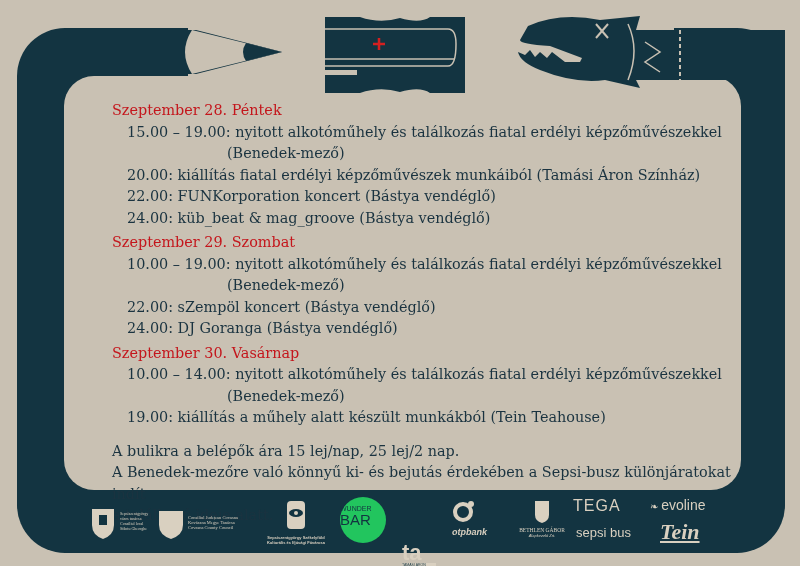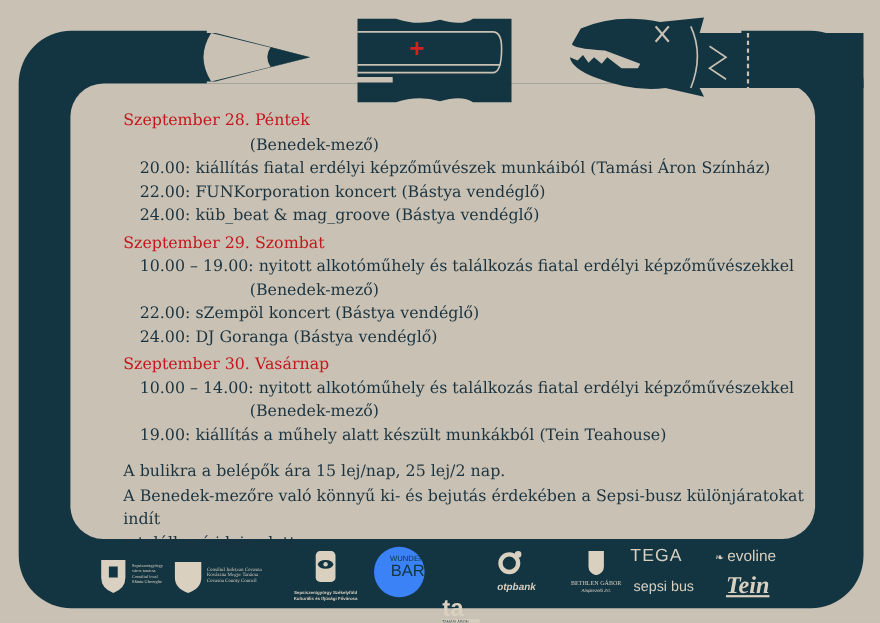--- a/index.html
+++ b/index.html
@@ -47,20 +47,21 @@
     <line x1="596" y1="24" x2="608" y2="38" stroke="#c9c1b3" stroke-width="2"></line>
     <line x1="608" y1="24" x2="596" y2="38" stroke="#c9c1b3" stroke-width="2"></line>
     <path d="M645,42 L660,52 L645,62 L660,72" fill="none" stroke="#c9c1b3" stroke-width="1.5"></path>
     <line x1="680" y1="30" x2="680" y2="80" stroke="#c9c1b3" stroke-width="2" stroke-dasharray="4 3"></line>
   </g>
 </svg>
 
 <div class="content">
   <div class="day">
     <div class="day-title">Szeptember 28. Péntek</div>
+    <div class="row">15.00 – 19.00: nyitott alkotóműhely és találkozás fiatal erdélyi képzőművészekkel</div>
     <div class="cont">(Benedek-mező)</div>
     <div class="row">20.00: kiállítás fiatal erdélyi képzőművészek munkáiból (Tamási Áron Színház)</div>
     <div class="row">22.00: FUNKorporation koncert (Bástya vendéglő)</div>
     <div class="row">24.00: küb_beat &amp; mag_groove (Bástya vendéglő)</div>
   </div>
   <div class="day">
     <div class="day-title">Szeptember 29. Szombat</div>
     <div class="row">10.00 – 19.00: nyitott alkotóműhely és találkozás fiatal erdélyi képzőművészekkel</div>
     <div class="cont">(Benedek-mező)</div>
     <div class="row">22.00: sZempöl koncert (Bástya vendéglő)</div>
@@ -106,21 +107,21 @@
     <svg width="26" height="36">
         <rect x="4" y="6" width="18" height="28" rx="4" fill="#d9d0c0"></rect>
         <ellipse cx="13" cy="18" rx="7" ry="4" fill="#133441"></ellipse>
         <circle cx="13" cy="18" r="2" fill="#d9d0c0"></circle>
       </svg>
     <div style="font-size:4px;line-height:5px;font-weight:bold;">
       <div>Sepsiszentgyörgy Székelyföld</div>
       <div>Kulturális és Ifjúsági Fővárosa</div>
     </div>
   </div>
-  <div class="logo" style="left:260px;top:4px;width:46px;height:46px;border-radius:50%;background:#3b82f6;color:#133441;text-align:right;">
+  <div class="logo" style="left:260px;top:4px;width:46px;height:46px;border-radius:50%;background:#22c55e;color:#133441;text-align:left;">
     <div style="font-size:7px;margin-top:8px;">WUNDER</div>
     <div style="font-size:15px;line-height:16px;">BAR</div>
   </div>
   <div class="logo" style="left:322px;top:6px;width:34px;text-align:left;margin-top:44px;">
     <div style="font-size:22px;line-height:20px;font-weight:bold;">ta</div>
     <div style="font-size:3.5px;background:#d9d0c0;color:#133441;">TAMÁSI ÁRON</div>
     <div style="font-size:6px;background:#d9d0c0;color:#133441;font-weight:bold;">színház</div>
   </div>
   <div class="logo" style="left:372px;top:6px;width:46px;text-align:left;">
     <svg width="24" height="24">

